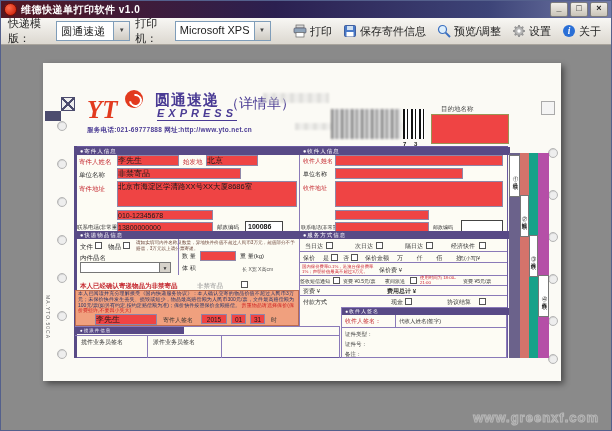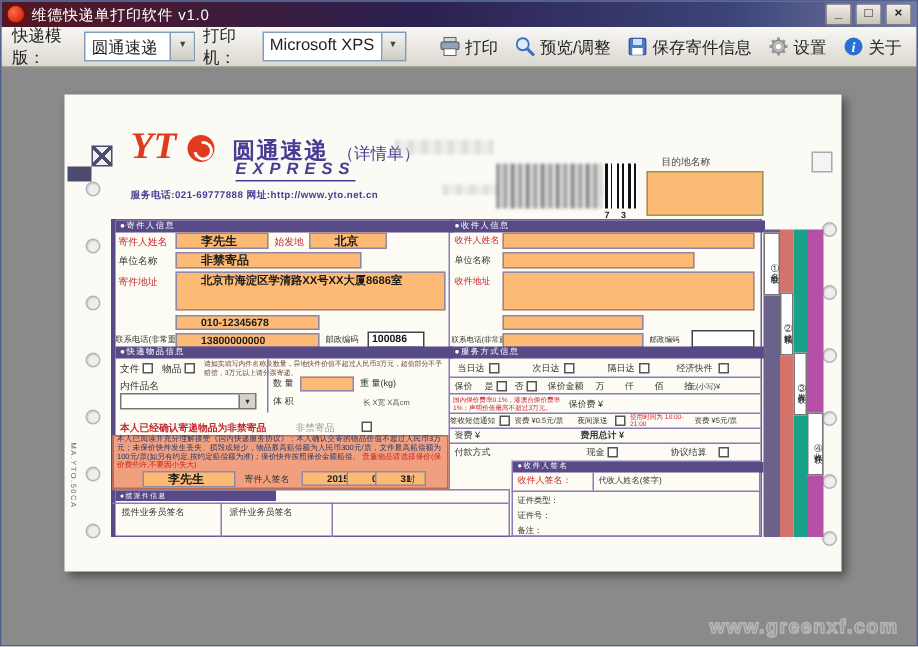--- a/index.html
+++ b/index.html
@@ -1,53 +1,53 @@
 <!DOCTYPE html>
 <html><head>
 <meta charset="utf-8">
 <style>
   html,body{margin:0;padding:0;overflow:hidden}
   body{width:612px;height:431px;font-family:"Liberation Sans",sans-serif}
   .win{position:relative;width:612px;height:431px;border:1px solid #54608c;box-sizing:border-box;overflow:hidden;background:#8a8a8a}
   .titlebar{height:17px;background:linear-gradient(90deg,#541722 0%,#2b2050 45%,#3d4478 80%,#737ba8 100%);display:flex;align-items:center;padding:0 3px;color:#fff}
   .appicon{width:11px;height:11px;border-radius:50%;background:radial-gradient(circle at 35% 35%,#ff6a4a,#c41500);border:1px solid #7a0d00;flex:0 0 auto}
-  .title{font-size:10px;font-weight:normal;margin-left:4px;letter-spacing:.5px;white-space:nowrap}
+  .title{font-size:10px;font-weight:bold;margin-left:4px;letter-spacing:.5px;white-space:nowrap}
   .winbtns{margin-left:auto;display:flex;gap:2px}
   .wbtn{width:16px;height:13px;background:linear-gradient(#f2efe9,#c9c4b8);border:1px solid #7c7c7c;border-radius:2px;font:bold 9px/11px "Liberation Sans",sans-serif;text-align:center;color:#222}
   .toolbar{height:26px;background:linear-gradient(#f8f7f4,#dcd8d0);border-bottom:1px solid #a8a49c;display:flex;align-items:center;padding:0 7px;gap:5px;font-size:11px;color:#222}
   .combo{display:flex;align-items:stretch;background:#fff;border:1px solid #7f9db9;height:18px}
   .combo .ctext{padding:2px 4px 0;font-size:11px;white-space:nowrap}
   .carrow{width:15px;background:linear-gradient(#f4f3f1,#cfcbc3);border-left:1px solid #7f9db9;font-size:6px;line-height:17px;text-align:center;color:#444}
   .tbtn{display:flex;align-items:center;gap:3px;background:none;border:none;font-size:11px;color:#222;padding:2px 3px;font-family:inherit;white-space:nowrap}
   .tgap{width:12px}
   .main{position:relative;height:388px;background:#8a8a8a}
   .paper{position:absolute;left:42px;top:18px;width:518px;height:318px;background:#fbfaf5;box-shadow:3px 3px 6px rgba(0,0,0,.45)}
   .a{position:absolute}
   .lb{position:absolute;font-size:6.5px;line-height:7px;white-space:nowrap;color:#333}
   .lr{color:#c4272e}
   .sh{position:absolute;background:#584a86;color:#fff;font-size:5.5px;line-height:8px;padding-left:3px;letter-spacing:1px;white-space:nowrap;overflow:hidden}
-  .yb{position:absolute;background:#fdba74;border:1px solid #8f87a8;font-weight:bold;font-size:8px;color:#1a1a1a;padding:0 16px;white-space:nowrap;overflow:hidden;box-sizing:border-box}
+  .yb{position:absolute;background:#ef4444;border:1px solid #8f87a8;font-weight:normal;font-size:8px;color:#1a1a1a;padding:0 0;white-space:nowrap;overflow:hidden;box-sizing:border-box}
   .wb{position:absolute;background:#fff;border:1px solid #444;font-weight:bold;font-size:7px;color:#111;padding:0 2px;box-sizing:border-box}
   .cb{position:absolute;width:7px;height:7px;background:#fff;border:1px solid #555;box-sizing:border-box}
   .ln{position:absolute;background:#8a7ab8}
   .hole{position:absolute;width:8px;height:8px;border-radius:50%;border:1px solid #b5b5b5;background:#eee;box-shadow:inset .5px .5px 1px rgba(0,0,0,.18)}
   .sqhole{position:absolute;width:12px;height:12px;border:1px solid #aaa;background:#f4f4f4}
   .chk{position:absolute;width:12px;height:12px;border:1px solid #4c4c6e;background:
     linear-gradient(45deg,transparent 44%,#4c4c6e 44%,#4c4c6e 56%,transparent 56%),
     linear-gradient(-45deg,transparent 44%,#4c4c6e 44%,#4c4c6e 56%,transparent 56%),#eee}
   .gh{position:absolute;background:repeating-linear-gradient(90deg,#b9b9b9 0 4px,#dcdcdc 4px 9px);opacity:.4;filter:blur(1px)}
   .bcblur{position:absolute;background:repeating-linear-gradient(90deg,#7c7c7c 0 2px,#cfcfcf 2px 5px,#9a9a9a 5px 7px,#dedede 7px 10px);filter:blur(1.1px)}
   .bcbars{position:absolute;background:repeating-linear-gradient(90deg,#111 0 2px,#fff 2px 4px,#111 4px 5px,#fff 5px 8px)}
   .numblur{background:repeating-linear-gradient(90deg,#8d8d8d 0 4px,#c2c2c2 4px 8px,#9d9d9d 8px 11px,#d2d2d2 11px 15px);filter:blur(1.4px);width:58px;height:15px}
   .bignum{font:bold 16px/16px "Liberation Sans",sans-serif;color:#3d3d3d;letter-spacing:1px}
   .logo-yt{font:italic bold 25px/25px "Liberation Serif",serif;color:#e23a1e}
   .logo-ball{width:18px;height:18px;border-radius:50%;background:#e23a1e}
   .logo-ball::after{content:"";position:absolute;left:4px;top:4px;width:9px;height:9px;border-radius:50%;border:2px solid #fff;border-left-color:transparent;transform:rotate(35deg)}
   .brand{font-weight:bold;font-size:15px;letter-spacing:1px;color:#4a3b94}
-  .bsub{font-size:11px;color:#4a3b94}
+  .bsub{font-size:14px;color:#4a3b94}
   .express{font:italic bold 11px/11px "Liberation Sans",sans-serif;letter-spacing:4px;color:#4a3b94;border-bottom:1px solid #4a3b94;padding-bottom:1px}
   .svcline{font-size:6.5px;font-weight:bold;color:#4a3b94;letter-spacing:.3px}
   .orange{position:absolute;background:#f0a07e;border:1px solid #bc6c4e;box-sizing:border-box}
   .agree{position:absolute;font-size:5px;line-height:5.8px;color:#253468;text-align:justify}
   .agree .hl{color:#cc1f1f}
   .tinote{position:absolute;font-size:4.4px;line-height:5.2px;color:#c23;white-space:normal}
   .notice{position:absolute;font-size:4.6px;line-height:5.5px;color:#6b4438;white-space:normal}
   .dd{position:absolute;background:#fff;border:1px solid #777;box-sizing:border-box}
   .dda{position:absolute;right:0;top:0;bottom:0;width:10px;background:#d6d2ca;border-left:1px solid #777;font-size:5px;line-height:10px;text-align:center;color:#333;font-style:normal}
   .strip{position:absolute;top:90px;height:205px}
@@ -88,32 +88,32 @@
     <button class="tbtn">
       <svg width="14" height="14" viewBox="0 0 14 14">
           <rect x="3" y="1" width="8" height="3" fill="#d8d8d8" stroke="#666" stroke-width=".7"></rect>
           <rect x="1" y="4" width="12" height="5" rx="1" fill="#8fa3b8" stroke="#556" stroke-width=".7"></rect>
           <rect x="3" y="8.5" width="8" height="4.5" fill="#fff" stroke="#666" stroke-width=".7"></rect>
         </svg>
       <span>打印</span>
     </button>
     <button class="tbtn">
       <svg width="14" height="14" viewBox="0 0 14 14">
-          <circle cx="5.5" cy="5.5" r="4" fill="#dceefc" stroke="#3a6fc0" stroke-width="1.2"></circle>
-          <line x1="8.6" y1="8.6" x2="13" y2="13" stroke="#3a6fc0" stroke-width="2"></line>
-        </svg>
-      <span>预览/调整</span>
-    </button>
-    <button class="tbtn">
-      <svg width="14" height="14" viewBox="0 0 14 14">
           <rect x="1.5" y="1.5" width="11" height="11" rx="1" fill="#4a7ac8" stroke="#2a4a90" stroke-width=".8"></rect>
           <rect x="4" y="2" width="6" height="4" fill="#cfe0f2"></rect>
           <rect x="3.5" y="8" width="7" height="4.5" fill="#fff"></rect>
         </svg>
       <span>保存寄件信息</span>
+    </button>
+    <button class="tbtn">
+      <svg width="14" height="14" viewBox="0 0 14 14">
+          <circle cx="5.5" cy="5.5" r="4" fill="#dceefc" stroke="#3a6fc0" stroke-width="1.2"></circle>
+          <line x1="8.6" y1="8.6" x2="13" y2="13" stroke="#3a6fc0" stroke-width="2"></line>
+        </svg>
+      <span>预览/调整</span>
     </button>
     <button class="tbtn">
       <svg width="14" height="14" viewBox="0 0 14 14">
           <g stroke="#9a9a9a" stroke-width="2">
             <line x1="7" y1="1" x2="7" y2="13"></line>
             <line x1="1" y1="7" x2="13" y2="7"></line>
             <line x1="2.8" y1="2.8" x2="11.2" y2="11.2"></line>
             <line x1="11.2" y1="2.8" x2="2.8" y2="11.2"></line>
           </g>
           <circle cx="7" cy="7" r="4.2" fill="#b8b8b8" stroke="#8a8a8a" stroke-width=".8"></circle>
@@ -144,21 +144,21 @@
       <i class="hole" style="left:14px;top:286px"></i>
       <div class="sqhole" style="left:498px;top:38px"></div>
       <i class="hole" style="left:505px;top:85px"></i>
       <i class="hole" style="left:505px;top:127px"></i>
       <i class="hole" style="left:505px;top:169px"></i>
       <i class="hole" style="left:505px;top:211px"></i>
       <i class="hole" style="left:505px;top:253px"></i>
       <i class="hole" style="left:505px;top:291px"></i>
       <span class="vtext" style="left:2px;top:232px">MA.YTO.50CA</span>
 
-      <span class="a logo-yt" style="left:44px;top:22px">YT</span>
+      <span class="a logo-yt" style="left:44px;top:34px">YT</span>
       <span class="a logo-ball" style="left:82px;top:27px"></span>
       <span class="a brand" style="left:112px;top:28px">圆通速递</span>
       <span class="a bsub" style="left:182px;top:32px">（详情单）</span>
       <span class="a express" style="left:114px;top:45px">EXPRESS</span>
       <span class="a svcline" style="left:44px;top:63px">服务电话:021-69777888  网址:http://www.yto.net.cn</span>
       <div class="gh" style="left:220px;top:30px;width:66px;height:10px"></div>
       <div class="gh" style="left:252px;top:60px;width:108px;height:7px"></div>
 
       <div class="bcblur" style="left:288px;top:46px;width:70px;height:30px"></div>
       <div class="bcbars" style="left:360px;top:46px;width:22px;height:30px"></div>

